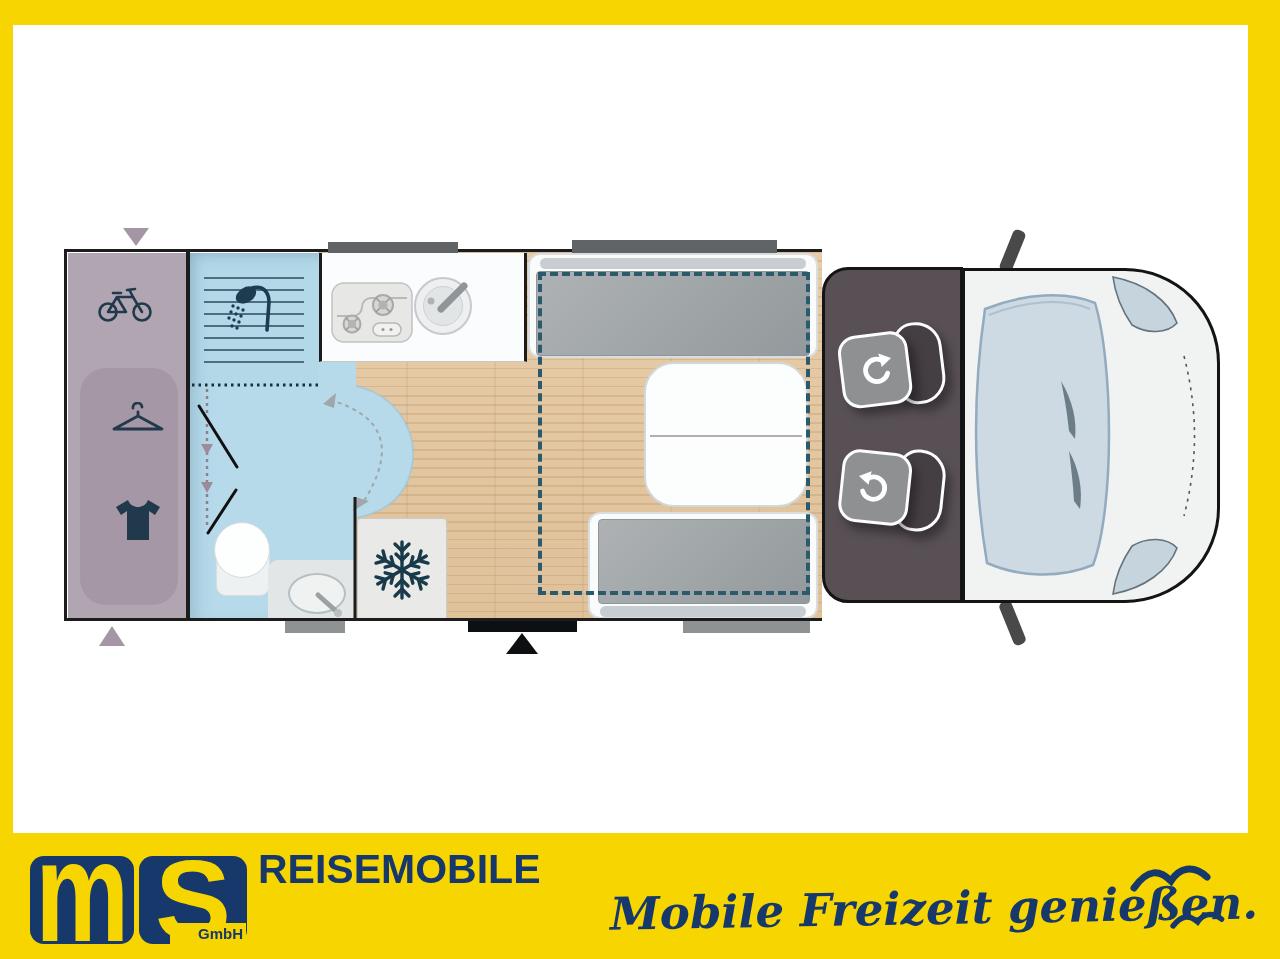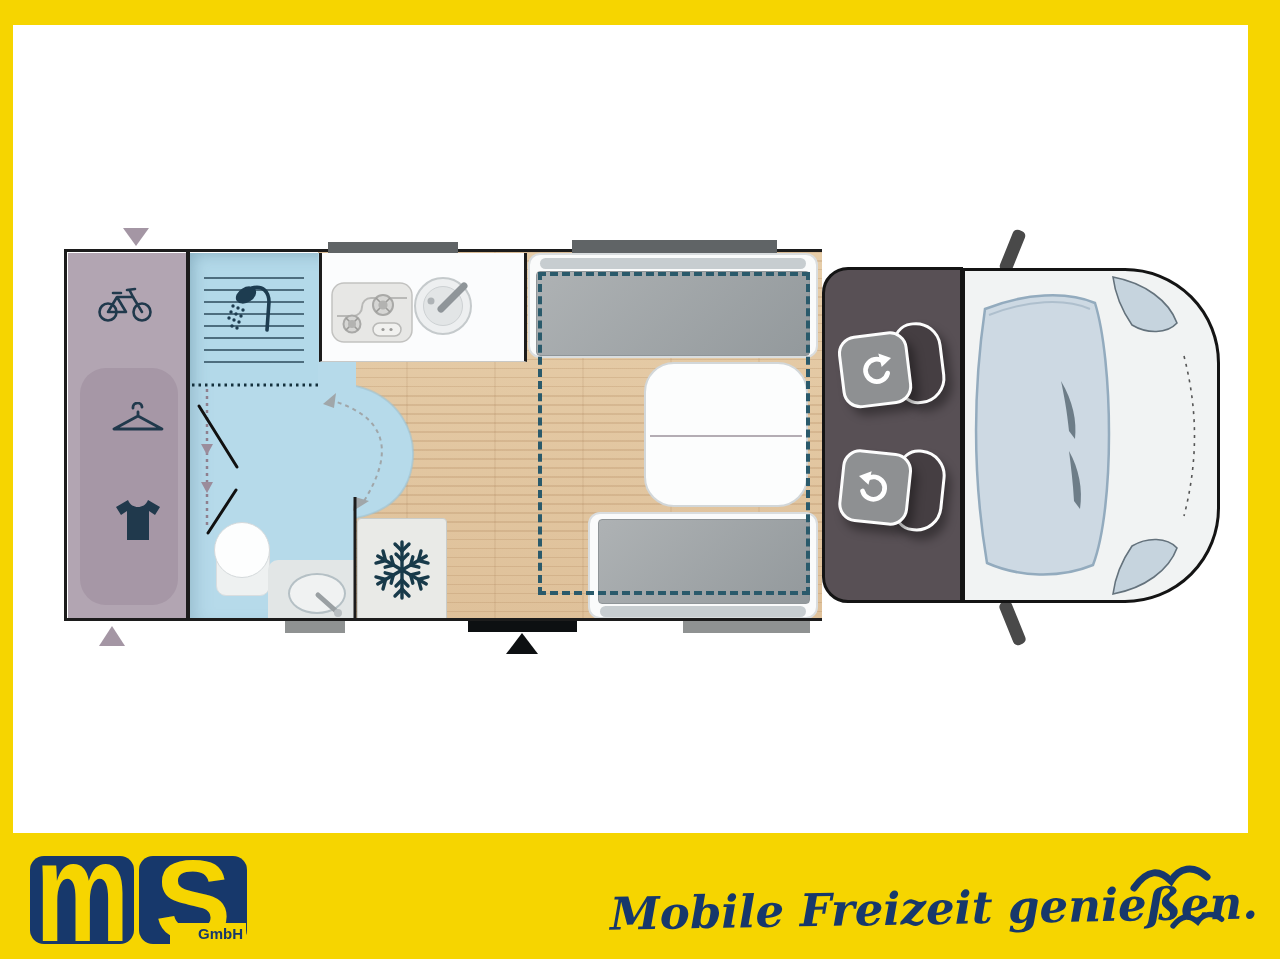--- a/index.html
+++ b/index.html
@@ -311,20 +311,21 @@
   <div class="abs tri tri-up"></div>
 
   <div class="abs frame-bottom"></div>
   <div class="abs logo-block logo-m">
     <span>m</span>
   </div>
   <div class="abs logo-block logo-s">
     <span>S</span>
   </div>
   <div class="abs gmbh">GmbH</div>
+  <div class="abs wordmark">REISEMOBILE</div>
   <div class="abs slogan">Mobile Freizeit genießen.</div>
   <svg class="abs bird bird-1" width="84" height="42" viewBox="0 0 84 42">
     <path d="M6,30 C20,10 32,12 43,23 C51,10 65,6 79,19" fill="none" stroke="#17386b" stroke-width="7" stroke-linecap="round"></path>
   </svg>
   <svg class="abs bird bird-2" width="58" height="28" viewBox="0 0 84 42">
     <path d="M6,30 C20,12 32,14 43,24 C51,12 65,8 79,20" fill="none" stroke="#17386b" stroke-width="8" stroke-linecap="round"></path>
   </svg>
 
 </div>
 

